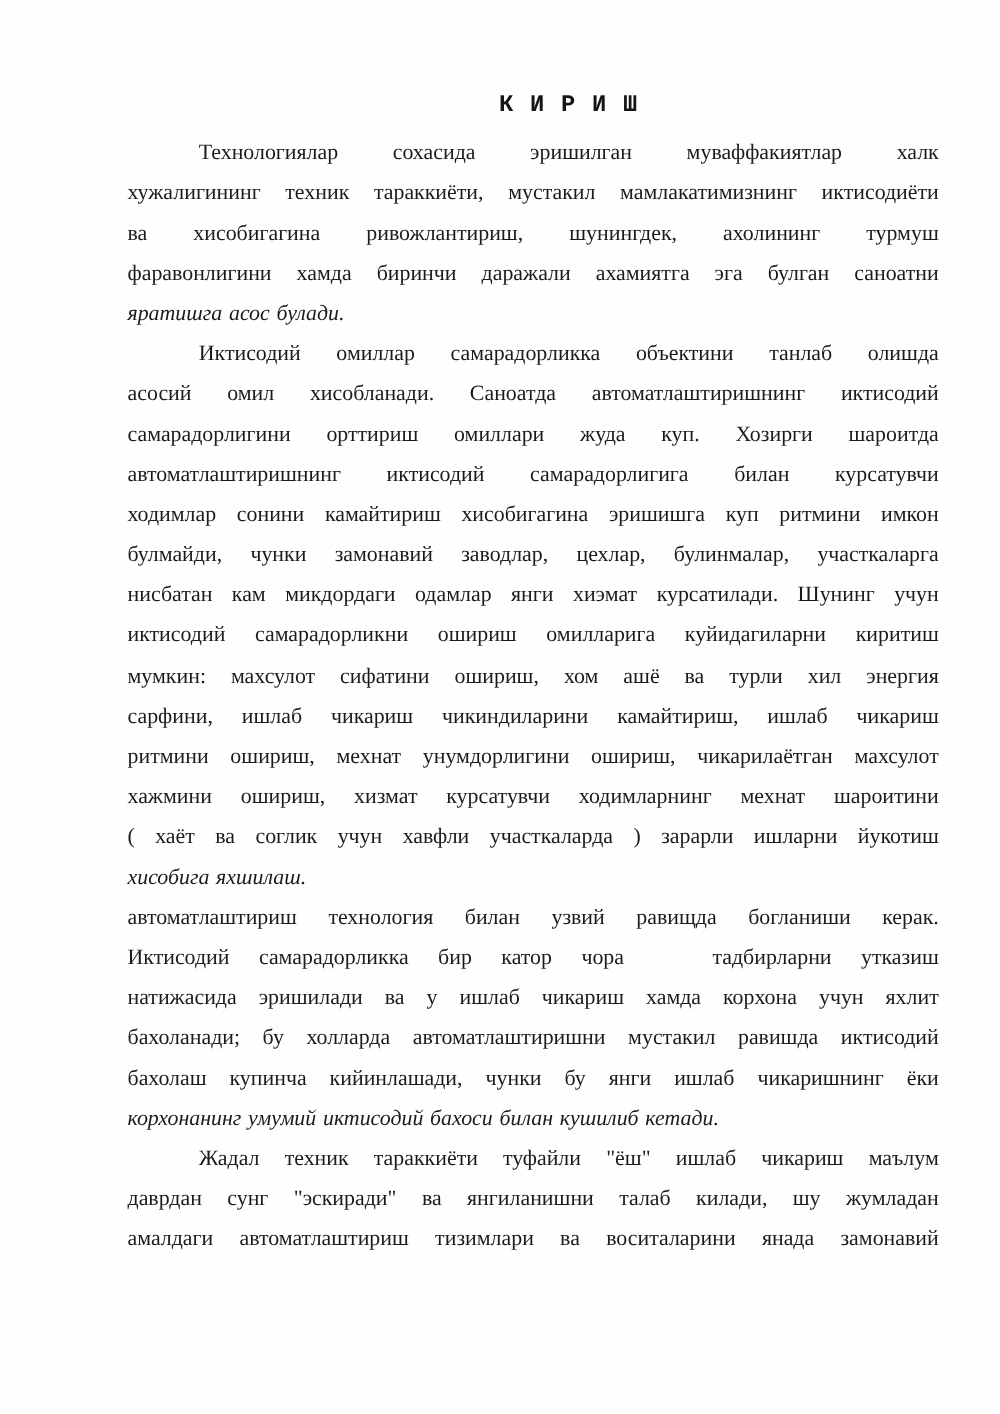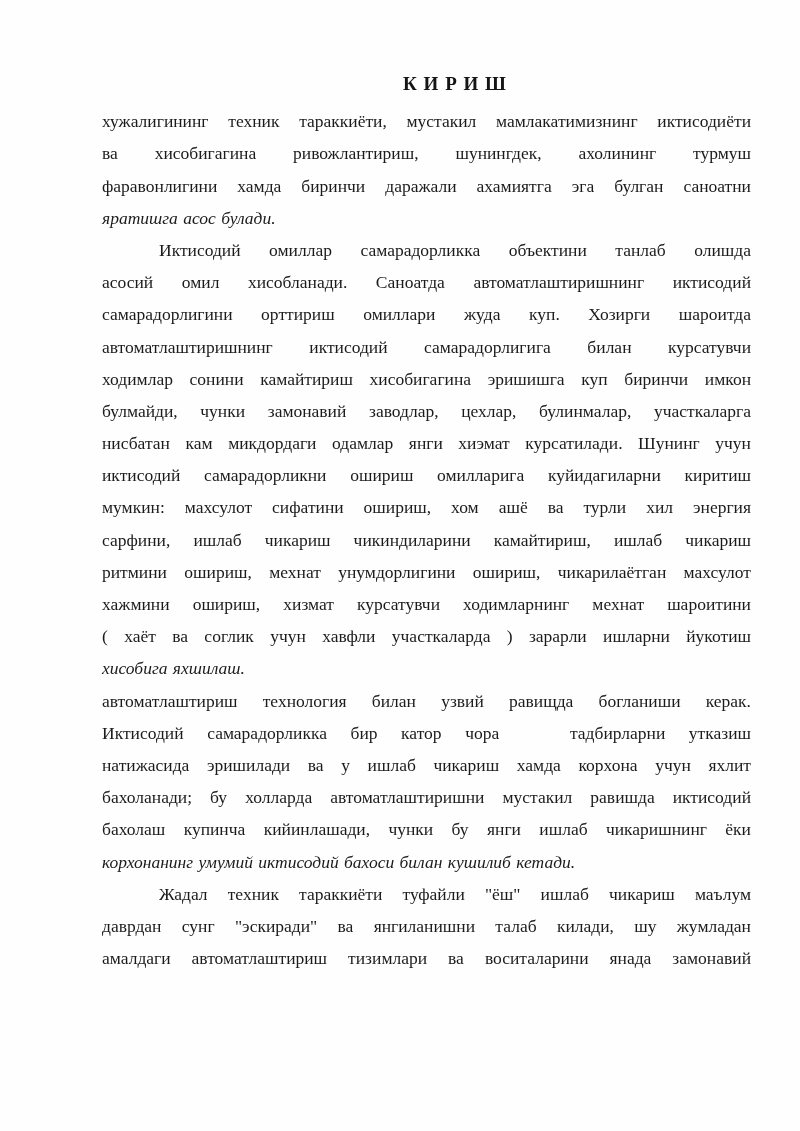--- a/index.html
+++ b/index.html
@@ -20,20 +20,21 @@
   }
   .title {
     margin: 0 0 5px 0;
     font-size: 19px;
     font-weight: bold;
     line-height: 32.2px;
     text-align: center;
     text-indent: 57px;
     letter-spacing: 1px;
     color: #151515;
+    font-family: Liberation Mono, monospace;
   }
   .doc-body {
     width: 649px;
   }
   .line {
     font-size: 17.5px;
     line-height: 32.2px;
     height: 32.2px;
     text-align: justify;
     text-align-last: justify;
@@ -47,29 +48,30 @@
     text-align-last: left;
     font-style: italic;
   }
 </style>
 </head>
 <body>
 
 <div class="page">
   <h1 class="title">К И Р И Ш</h1>
   <div class="doc-body" id="doc-body">
+      <div class="line first">Технологиялар сохасида эришилган муваффакиятлар халк</div>
       <div class="line">хужалигининг техник тараккиёти, мустакил мамлакатимизнинг иктисодиёти</div>
       <div class="line">ва хисобигагина ривожлантириш, шунингдек, ахолининг турмуш</div>
       <div class="line">фаравонлигини хамда биринчи даражали ахамиятга эга булган саноатни</div>
       <div class="line lastline">яратишга асос булади.</div>
       <div class="line first">Иктисодий омиллар самарадорликка объектини танлаб олишда</div>
       <div class="line">асосий омил хисобланади. Саноатда автоматлаштиришнинг иктисодий</div>
       <div class="line">самарадорлигини орттириш омиллари жуда куп. Хозирги шароитда</div>
       <div class="line">автоматлаштиришнинг иктисодий самарадорлигига билан курсатувчи</div>
-      <div class="line">ходимлар сонини камайтириш хисобигагина эришишга куп биринчи имкон</div>
+      <div class="line">ходимлар сонини камайтириш хисобигагина эришишга куп ритмини имкон</div>
       <div class="line">булмайди, чунки замонавий заводлар, цехлар, булинмалар, участкаларга</div>
       <div class="line">нисбатан кам микдордаги одамлар янги хиэмат курсатилади. Шунинг учун</div>
       <div class="line">иктисодий самарадорликни ошириш омилларига куйидагиларни киритиш</div>
       <div class="line">мумкин: махсулот сифатини ошириш, хом ашё ва турли хил энергия</div>
       <div class="line">сарфини, ишлаб чикариш чикиндиларини камайтириш, ишлаб чикариш</div>
       <div class="line">ритмини ошириш, мехнат унумдорлигини ошириш, чикарилаётган махсулот</div>
       <div class="line">хажмини ошириш, хизмат курсатувчи ходимларнинг мехнат шароитини</div>
       <div class="line">( хаёт ва соглик учун хавфли участкаларда ) зарарли ишларни йукотиш</div>
       <div class="line lastline">хисобига яхшилаш.</div>
       <div class="line">автоматлаштириш технология билан узвий равищда богланиши керак.</div>

